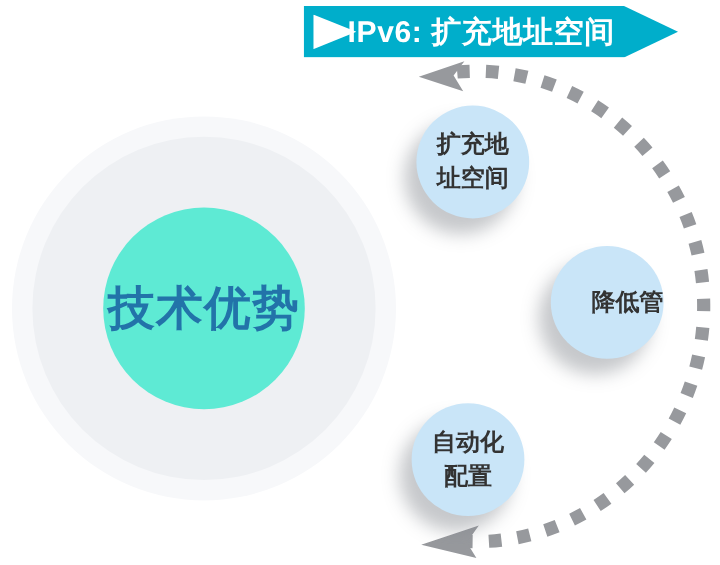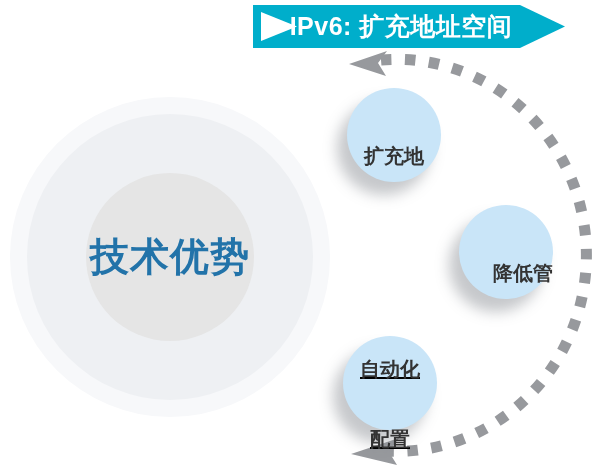--- a/index.html
+++ b/index.html
@@ -33,64 +33,65 @@
   .ring-outer{
     position:absolute;left:10px;top:97px;width:320px;height:320px;border-radius:50%;
     background:#f7f8fa;z-index:1;
   }
   .ring-mid{
     position:absolute;left:27px;top:114px;width:286px;height:286px;border-radius:50%;
     background:#eef0f3;z-index:1;
   }
   .ring-core{
     position:absolute;left:86px;top:173px;width:168px;height:168px;border-radius:50%;
-    background:#e5e5e5;z-index:1;
+    background:#5eead4;z-index:1;
     display:flex;align-items:center;justify-content:center;
   }
   .center-title{
     color:#2273a9;font-size:39px;font-weight:bold;white-space:nowrap;
     letter-spacing:1px;
   }
 
   
   .arc-svg{position:absolute;left:0;top:0;z-index:2;}
 
   
   .bubble{
     position:absolute;width:94px;height:94px;border-radius:50%;
     background:#c9e5f8;z-index:3;
     box-shadow:-10px 13px 14px rgba(128,133,139,0.45);
     display:flex;flex-direction:column;align-items:center;justify-content:center;
   }
   .bubble span{
-    color:#333333;font-size:20px;font-weight:bold;line-height:28px;white-space:nowrap;margin-top:42px;
+    color:#333333;font-size:20px;font-weight:bold;line-height:28px;white-space:nowrap;
   }
   .bubble-1{left:347px;top:88px;}
   .bubble-2{left:459px;top:205px;align-items:flex-end;}
-  .bubble-3{left:343px;top:336px;text-decoration:underline;}
+  .bubble-3{left:343px;top:336px;}
 </style>
 </head>
 <body>
 
 <div class="stage">
 
   <div class="ring-outer"></div>
   <div class="ring-mid"></div>
   <div class="ring-core">
     <div class="center-title">技术优势</div>
   </div>
 
   <svg class="arc-svg" width="600" height="471" viewBox="0 0 600 471">
     <path d="M 381 60 A 190 196 0 1 1 385 451" fill="none" stroke="#97999d" stroke-width="11" stroke-dasharray="10.5 13.5"></path>
     <polygon points="349,64 387,51 378,63 386,76" fill="#97999d"></polygon>
     <polygon points="351,454 399,438 389,452 397,465" fill="#97999d"></polygon>
   </svg>
 
   <div class="bubble bubble-1">
     <span>扩充地</span>
+    <span>址空间</span>
   </div>
   <div class="bubble bubble-2">
     <span>降低管</span>
   </div>
   <div class="bubble bubble-3">
     <span>自动化</span>
     <span>配置</span>
   </div>
 
   <div class="banner">

